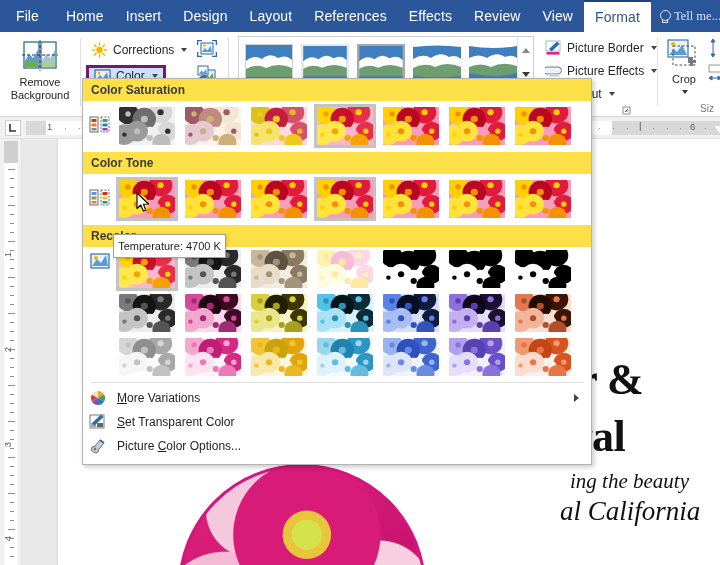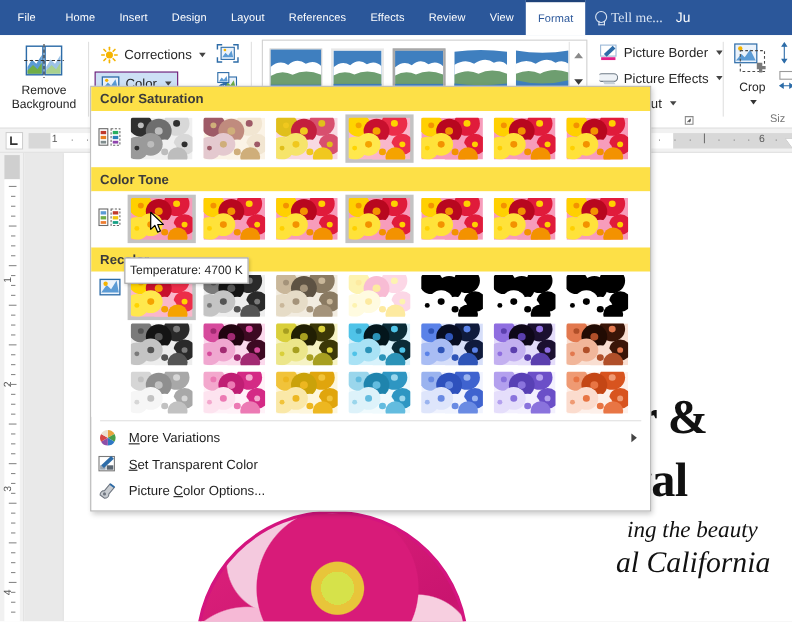--- a/index.html
+++ b/index.html
@@ -12,21 +12,21 @@
   #app { position: relative; width: 720px; height: 565px; }
 
   
   .tabbar {
     position: absolute; left: 0; top: 0; width: 720px; height: 32px;
     background: #2b579a;
     display: flex; align-items: stretch;
   }
   .tab {
     display: flex; align-items: center; padding: 0 11px;
-    color: #ffffff; font-size: 10px; letter-spacing: .1px;
+    color: #ffffff; font-size: 14px; letter-spacing: .1px;
     white-space: nowrap; cursor: default;
   }
   .tab.file { padding: 0 16px; }
   .tab.active {
     background: #ffffff; color: #2b579a;
     border-top: 2px solid #1e4279;
   }
   .tellme { display: flex; align-items: center; gap: 4px; padding: 0 8px;
             color: #d7e2f2; font-size: 12.5px; white-space: nowrap; font-family: Liberation Serif, serif; }
   .bulb { width: 11px; height: 13px; position: relative; display:inline-block; }
@@ -57,21 +57,21 @@
     font-size: 11px; color: #262626; text-align: center; line-height: 13px; cursor: default;
   }
   .rb-icon { width: 40px; height: 34px; margin-top: 5px; margin-bottom: 3px; position: relative; }
 
   
   .rowbtn {
     position: absolute; display: flex; align-items: center; gap: 5px;
     height: 22px; padding: 0 5px; font-size: 12px; color: #262626;
     white-space: nowrap; cursor: default;
   }
-  .rowbtn.pressed { background: #cde0f5; border: 1px solid #701a75; }
+  .rowbtn.pressed { background: #cde0f5; border: 3px solid #701a75; }
   .caret { width:0; height:0; border-left:3.5px solid transparent;
            border-right:3.5px solid transparent; border-top:4px solid #444;
            margin-left:2px; }
   .caret.big { border-top-color:#333; }
 
   .ico16 { width: 17px; height: 16px; position: relative; flex: none; }
 
   
   .pthumb { background: linear-gradient(#3f7fbf 0 42%, #7aa7cd 42% 55%, #6e9e70 55% 100%); }
 

